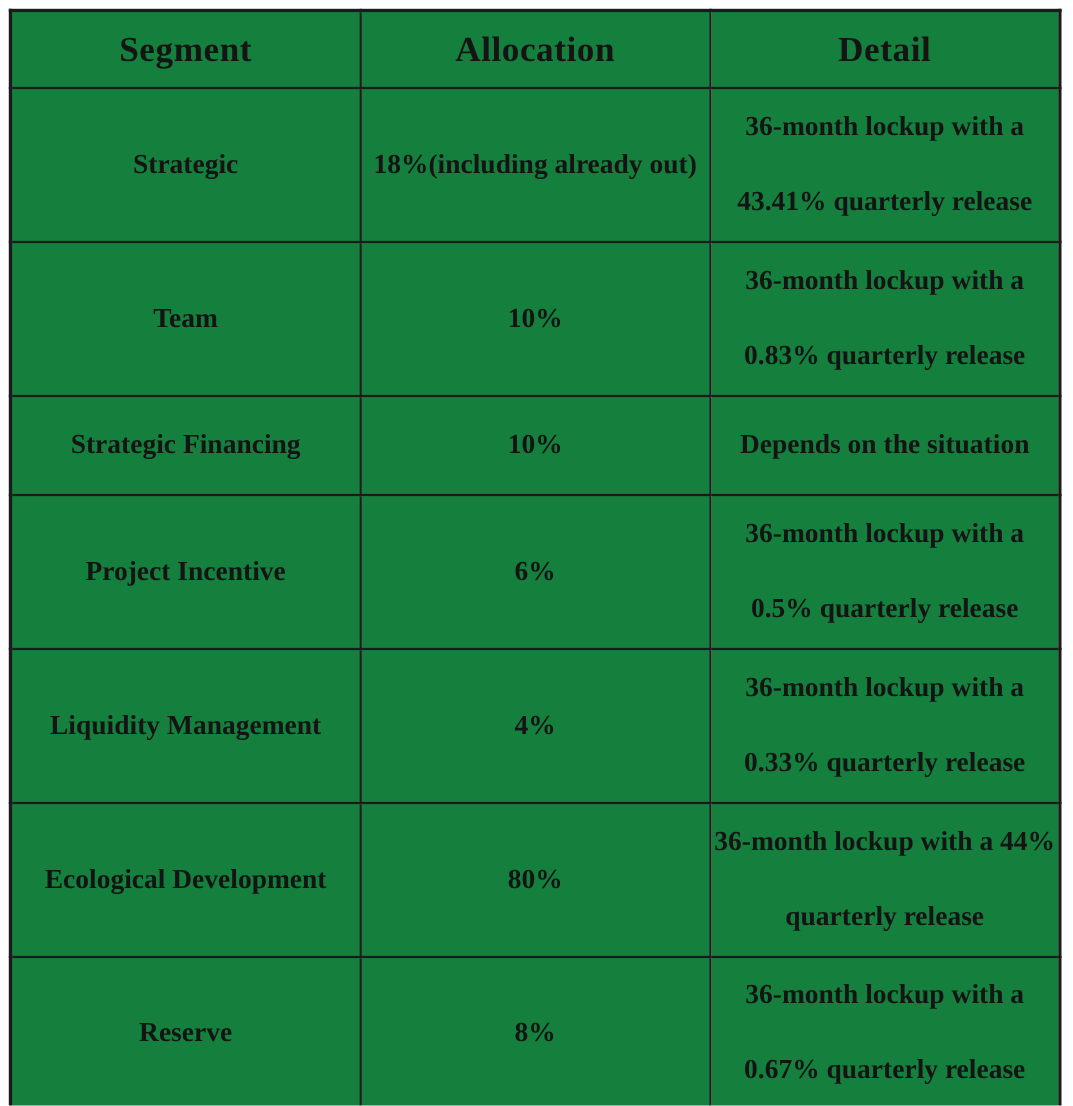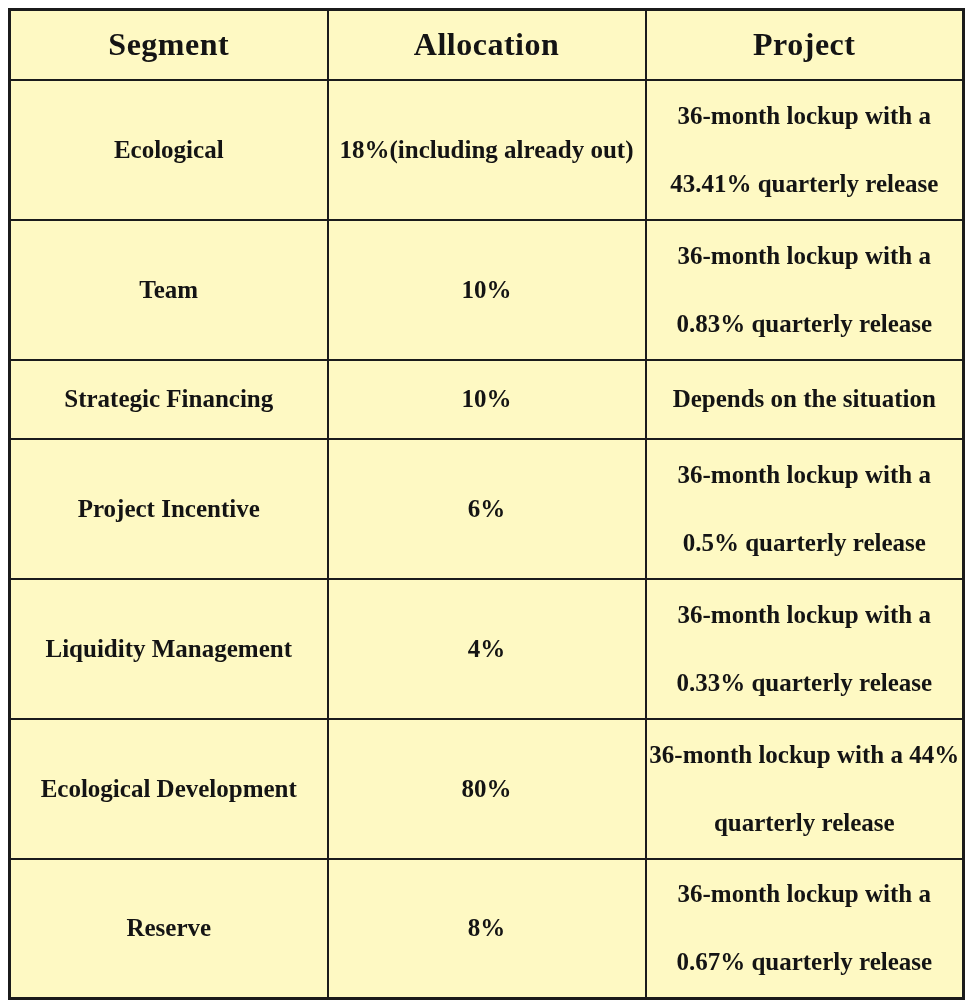--- a/index.html
+++ b/index.html
@@ -24,26 +24,26 @@
     border-collapse: collapse;
     table-layout: fixed;
     border: 3px solid #1b1b1b;
   }
   table.alloc th,
   table.alloc td {
     border: 2px solid #1b1b1b;
     text-align: center;
     vertical-align: middle;
     padding: 0;
-    background: #fef9c3;
+    background: #15803d;
     overflow: hidden;
   }
   tr.header-row { height: 70px; }
   tr.row-tall   { height: 140px; }
-  tr.row-short  { height: 79px; }
+  tr.row-short  { height: 90px; }
   th.col-head {
     font-size: 32px;
     font-weight: 700;
     letter-spacing: 0.5px;
   }
   td.cell {
     font-size: 25px;
     font-weight: 700;
   }
   .detail-lines {
@@ -62,26 +62,26 @@
   }
 </style>
 </head>
 <body>
 
 <table class="alloc">
   <thead>
     <tr class="header-row">
       <th class="col-head">Segment</th>
       <th class="col-head">Allocation</th>
-      <th class="col-head">Project</th>
+      <th class="col-head">Detail</th>
     </tr>
   </thead>
   <tbody>
     <tr class="row-tall">
-      <td class="cell"><span class="single-line">Ecological</span></td>
+      <td class="cell"><span class="single-line">Strategic</span></td>
       <td class="cell"><span class="single-line">18%(including already out)</span></td>
       <td class="cell">
         <div class="detail-lines">
           <div class="line">36-month lockup with a</div>
           <div class="line">43.41% quarterly release</div>
         </div>
       </td>
     </tr>
     <tr class="row-tall">
       <td class="cell"><span class="single-line">Team</span></td>

